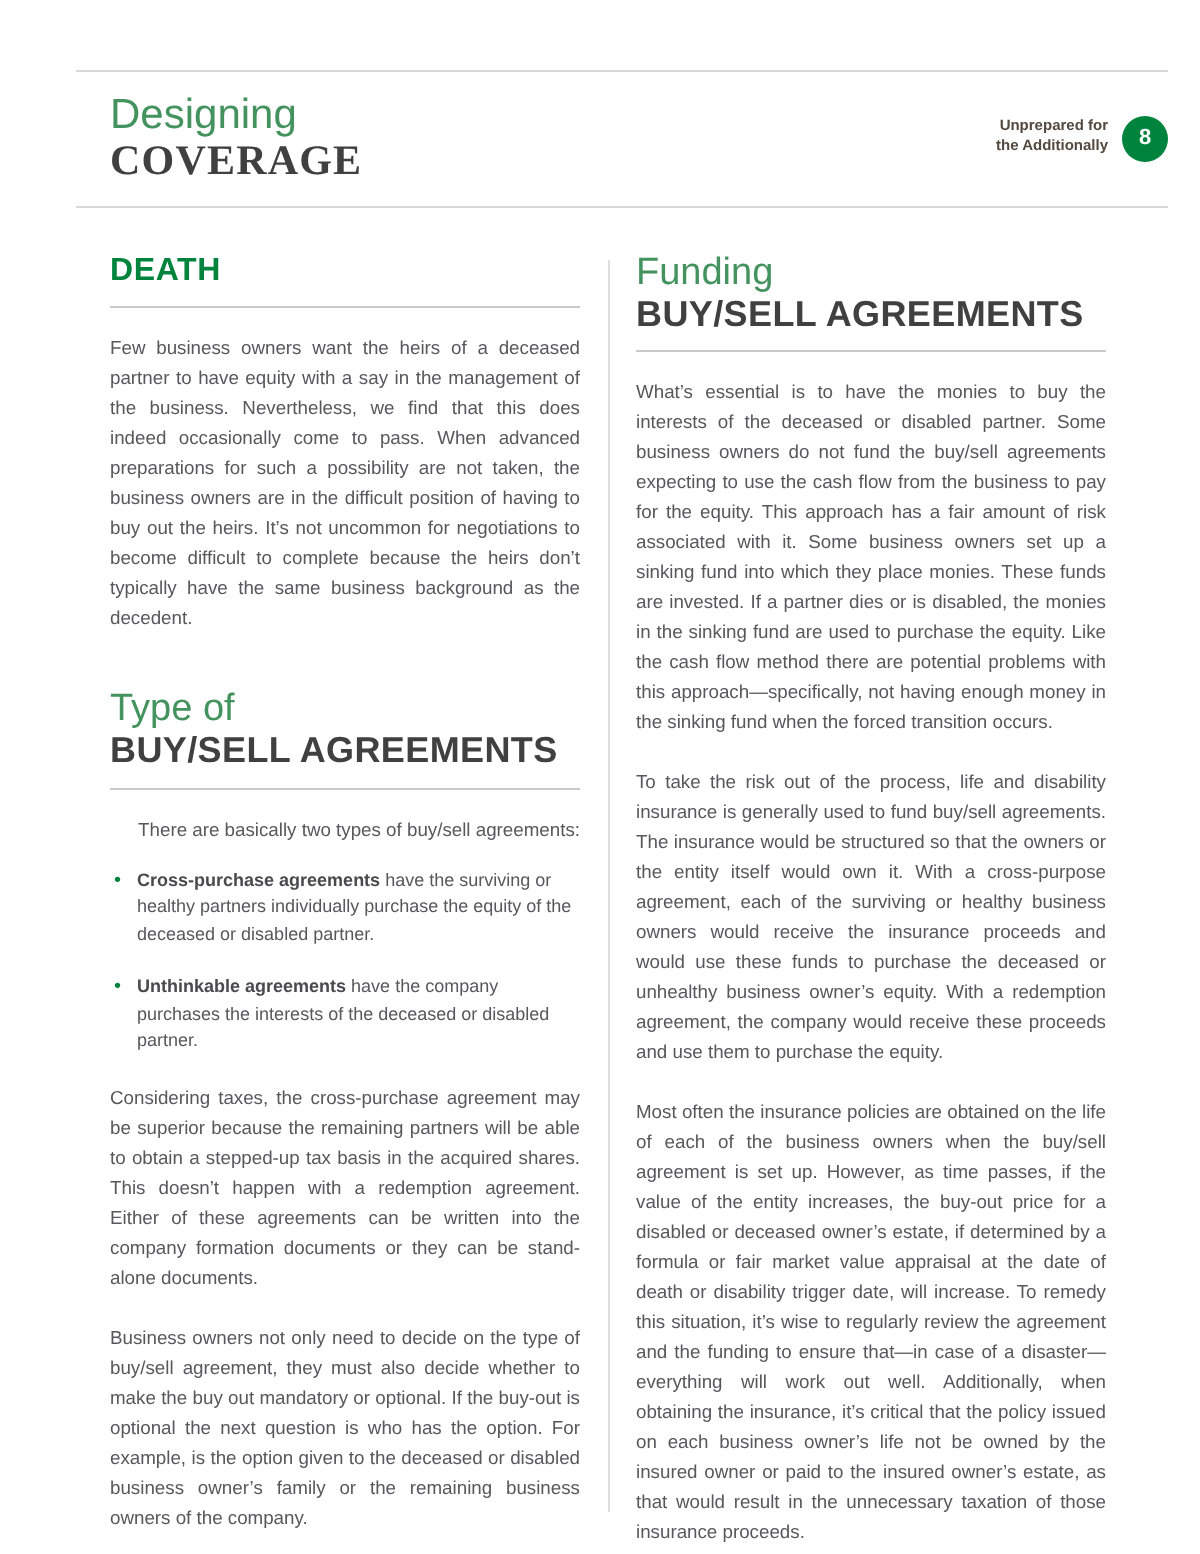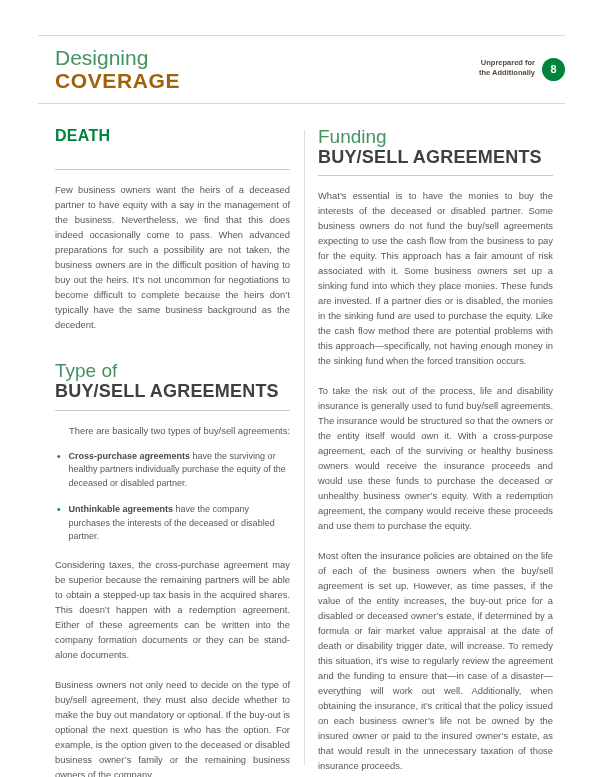--- a/index.html
+++ b/index.html
@@ -1,47 +1,47 @@
 <!DOCTYPE html>
 <html lang="en"><head>
 <meta charset="utf-8">
 <style>
   html,body { margin:0; padding:0; background:#ffffff; }
   .page {
     width:600px; height:777px; box-sizing:border-box;
     background:#ffffff; overflow:hidden;
-    padding:0 35px 0 38px;
+    padding:0 16px 0 38px;
     font-family:"Liberation Sans", sans-serif;
     position:relative;
   }
   .rule { border:none; border-top:1px solid #d8d8d8; margin:0; }
   .top-rule { margin-top:35px; }
 
   .header {
     display:flex; justify-content:space-between; align-items:center;
     padding:9px 0 10px 17px; height:48px;
   }
   .title-eyebrow { font-size:21px; color:#44935F; line-height:1.1; }
-  .title-main { font-size:21px; font-weight:bold; color:#a16207; letter-spacing:0.6px; line-height:1.1; }
+  .title-main { font-size:21px; font-weight:bold; color:#404040; letter-spacing:0.6px; line-height:1.1;font-family:Liberation Serif, serif; }
   .badge { display:flex; gap:7px; }
   .badge-text { font-size:7.5px; font-weight:bold; color:#53493F; text-align:right; line-height:1.35; }
   .badge-circle {
     width:23px; height:23px; border-radius:50%; background:#00843D;
     color:#ffffff; font-size:11px; font-weight:bold;
     display:flex; align-items:center; justify-content:center;
   }
 
   .main { display:flex; padding:22px 0 0 17px; align-items:stretch; }
   .col { width:235px; }
   .divider { border-left:1px solid #dedede; margin:4px 13px 32px 14px; }
 
   .section-gap { margin-top:28px; }
   .sec-heading {
     font-size:16px; font-weight:bold; color:#00843D;
-    letter-spacing:0.3px; margin:0 0 24px; line-height:1.2;
+    letter-spacing:0.3px; margin:0 0 8px; line-height:1.2;
   }
   .sec-eyebrow { font-size:19px; color:#44935F; margin:0; line-height:1.12; }
   .sec-heading-big {
     font-size:18px; font-weight:bold; color:#404040;
     letter-spacing:0.2px; margin:0 0 8px; line-height:1.12;
   }
   .sec-rule { border:none; border-top:1px solid #c9c9c9; margin:0 0 12px; }
 
   .body-text {
     font-size:9.4px; line-height:15px; color:#58585B;

